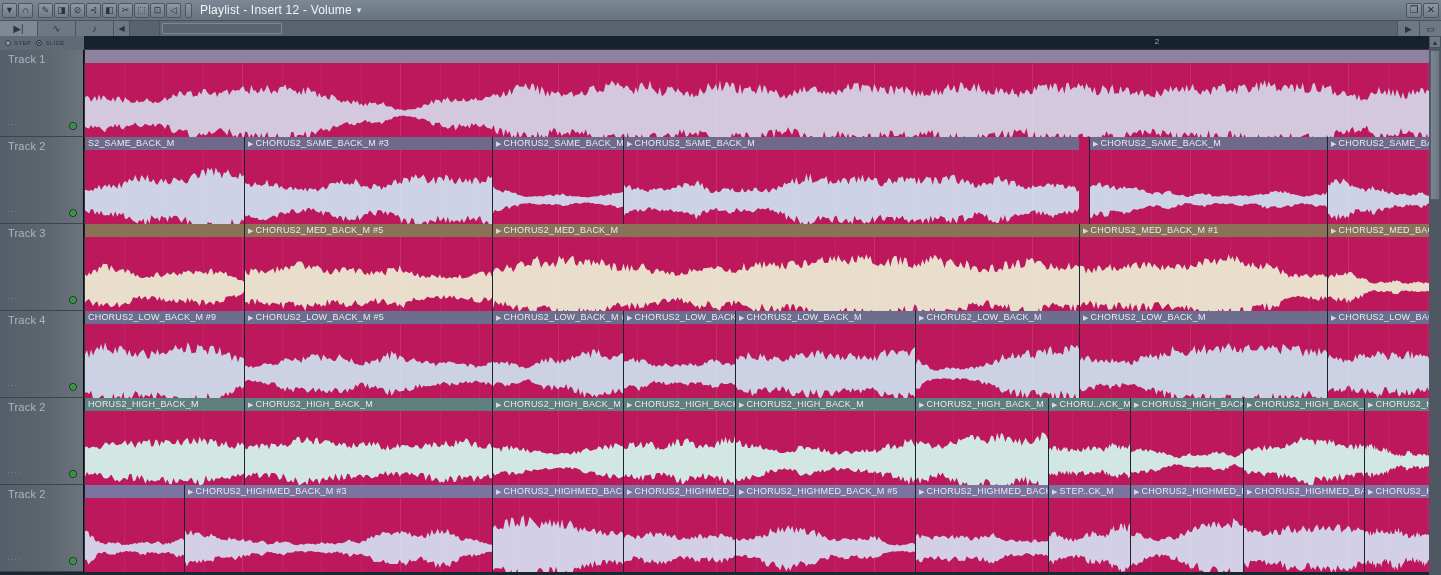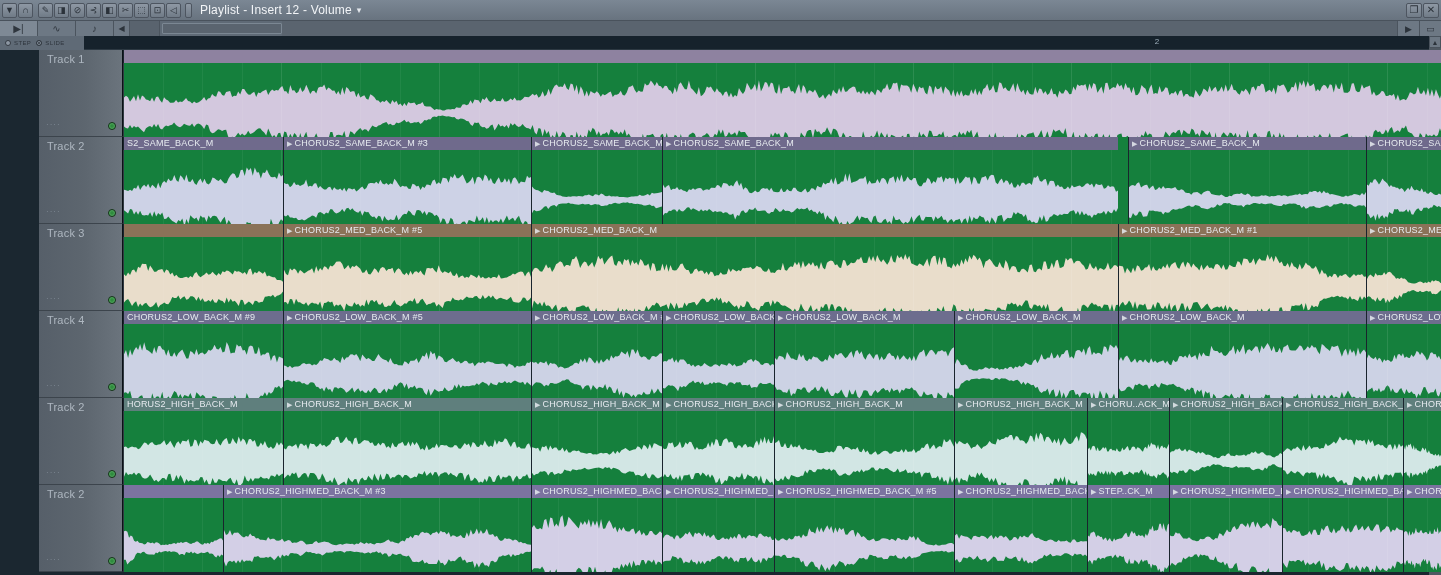--- a/index.html
+++ b/index.html
@@ -103,21 +103,21 @@
     display: flex; align-items: center; justify-content: center;
     color: #2b323a; font-size: 7px;
   }
   .vscroll .thumb {
     position: absolute; left: 1px; right: 1px; top: 14px; height: 150px;
     background: linear-gradient(90deg,#7d8894,#6a7682);
     border: 1px solid #525b66; border-radius: 1px;
   }
 
   
-  .tracks { position: absolute; left: 0; top: 50px; width: 1429px; height: 525px; padding-left: 39px; }
+  .tracks { position: absolute; left: 0; top: 50px; width: 1429px; height: 525px; }
   .track {
     position: relative; width: 1429px; height: 87px;
     border-bottom: 1px solid #0e171e;
   }
   .track-head {
     position: absolute; left: 0; top: 0; width: 84px; height: 87px;
     background: linear-gradient(90deg,#565f69 0%, #5d666f 55%, #6b747d 100%);
     border-right: 1px solid #0a1016;
     border-bottom: 1px solid #3c444c;
   }
@@ -130,21 +130,21 @@
     color: #7e8893; font-size: 8px; letter-spacing: 1px;
   }
   .track-led {
     position: absolute; right: 6px; bottom: 6px;
     width: 8px; height: 8px; border-radius: 50%;
     background: #2f8a3d; border: 1px solid #17331c;
     box-shadow: inset 0 0 2px #8ee79a;
   }
   .lane {
     position: absolute; left: 84px; top: 0; width: 1345px; height: 87px;
-    background: #15803d; overflow: hidden;
+    background: #be185d; overflow: hidden;
   }
 
   
   .clip {
     position: absolute; top: 0; height: 87px;
     border-left: 1px solid #1a242d;
     overflow: hidden;
   }
   .clip-title {
     position: absolute; left: 0; top: 0; height: 13px; width: 100%;

